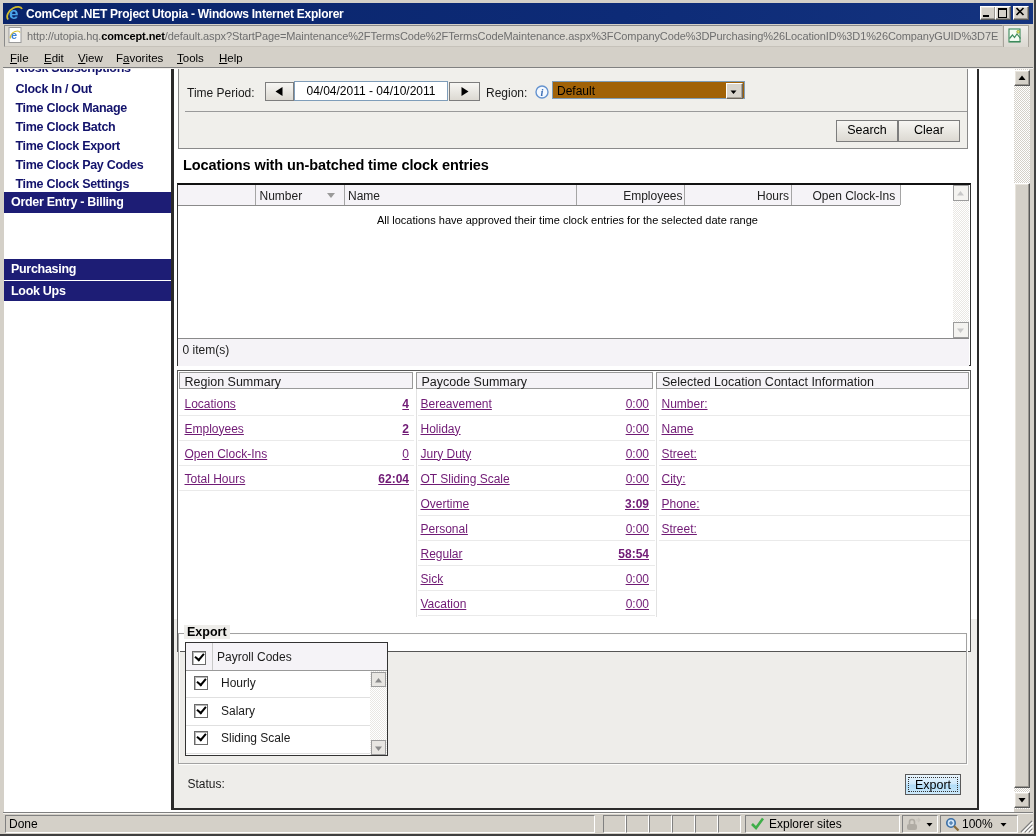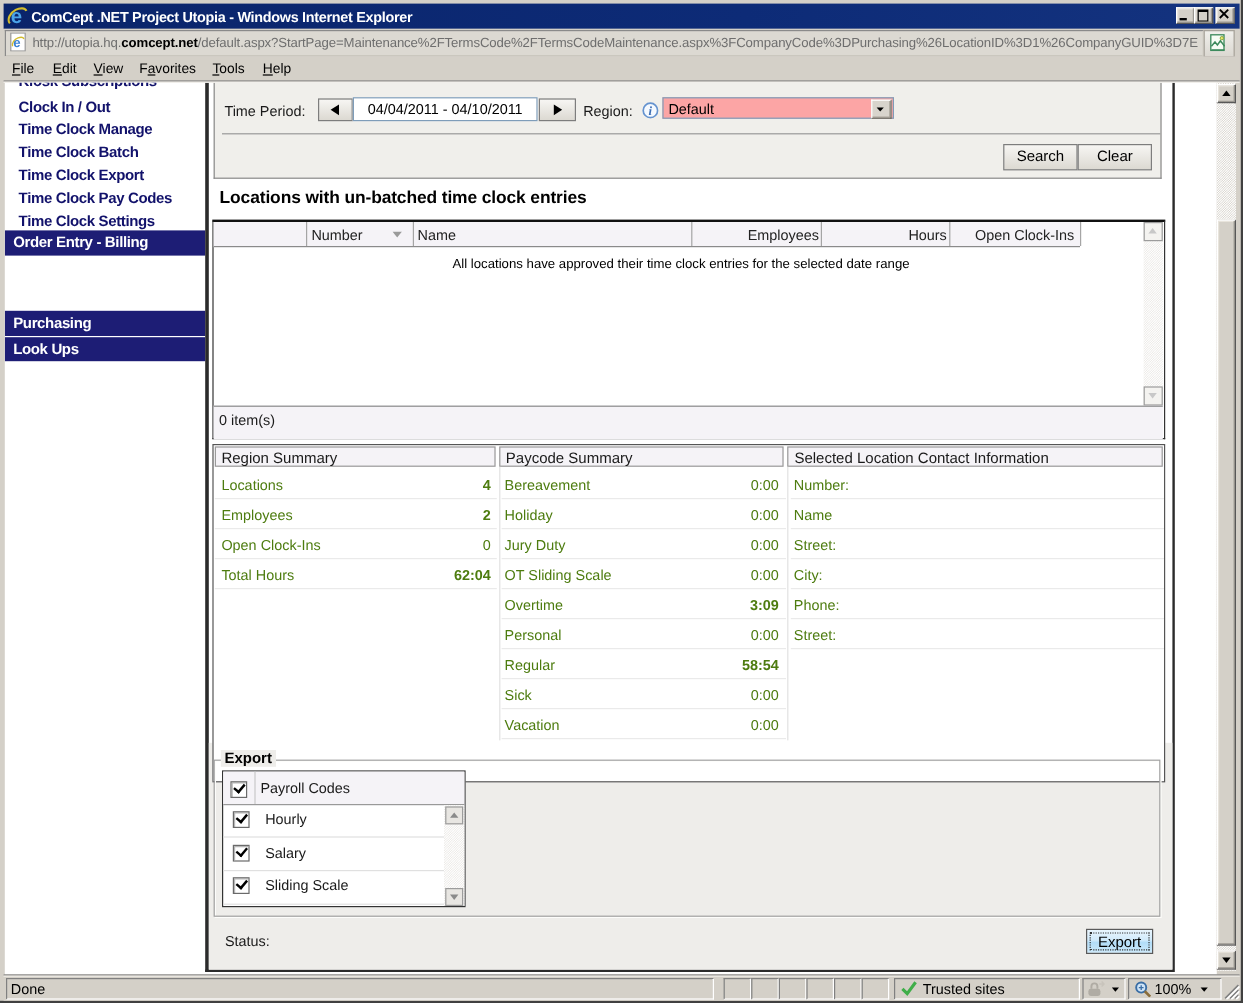--- a/index.html
+++ b/index.html
@@ -14,21 +14,21 @@
   .dither{background-image:linear-gradient(45deg,#d4d0c8 25%,transparent 25%,transparent 75%,#d4d0c8 75%),
           linear-gradient(45deg,#d4d0c8 25%,transparent 25%,transparent 75%,#d4d0c8 75%);
           background-size:2px 2px;background-position:0 0,1px 1px;background-color:#fff;}
   .dither2{background-image:linear-gradient(45deg,#e9e7e3 25%,transparent 25%,transparent 75%,#e9e7e3 75%),
           linear-gradient(45deg,#e9e7e3 25%,transparent 25%,transparent 75%,#e9e7e3 75%);
           background-size:2px 2px;background-position:0 0,1px 1px;background-color:#fff;}
   .navitem{position:absolute;left:0;width:167px;background:#1d1d75;color:#fff;
            font-weight:bold;font-size:12.5px;letter-spacing:-0.3px;line-height:20px;padding-left:7px;box-sizing:border-box;}
   .sidelink{position:absolute;left:11.5px;color:#12126b;font-weight:bold;font-size:12.5px;letter-spacing:-0.3px;white-space:nowrap;}
   .hdrtxt{position:absolute;top:4px;font-size:12px;color:#222;white-space:nowrap;}
-  .srow{position:absolute;font-size:12px;color:#4d7c0f;white-space:nowrap;}
+  .srow{position:absolute;font-size:12px;color:#701a75;white-space:nowrap;text-decoration:underline;}
   .cb{position:absolute;width:12px;height:12px;background:#fff;border:1px solid #6a6a6a;box-shadow:inset 1px 1px 0 #b8b8b8;}
   .cb::after{content:"";position:absolute;left:2px;top:1px;width:7px;height:4px;border-left:2px solid #000;border-bottom:2px solid #000;transform:rotate(-50deg);}
   .sep1{position:absolute;left:1px;width:235px;height:1px;background:#eaeaea;}
   .sep2{position:absolute;left:240px;width:237px;height:1px;background:#eaeaea;}
   .sep3{position:absolute;left:481px;width:311px;height:1px;background:#eaeaea;}
   .zone{position:absolute;top:815px;height:16px;border:1px solid;border-color:#808080 #fff #fff #808080;}
 </style>
 </head>
 <body>
 
@@ -114,21 +114,21 @@
   <div class="abs btn3d" style="left:445px;top:13px;width:29px;height:17px;"><svg width="29" height="17">
         <path d="M18.5 8.5 L11.5 4 L11.5 13 Z" fill="#000"></path>
       </svg></div>
   <div class="abs" style="left:482px;top:17px;font-size:12px;color:#1a1a1a;">Region:</div>
   <div class="abs" style="left:531px;top:16px;width:14px;height:14px;">
     <svg width="14" height="14">
         <circle cx="7" cy="7" r="6" fill="#f4f9ff" stroke="#6593cf" stroke-width="1.4"></circle>
         <text x="5.4" y="10.8" font-family="Liberation Serif" font-size="10.5" font-weight="bold" font-style="italic" fill="#3c6eb4">i</text>
       </svg>
   </div>
-  <div class="abs" style="left:548px;top:12px;width:193px;height:18px;background:#fca5a5;border:1px solid #7f9db9;box-sizing:border-box;">
+  <div class="abs" style="left:548px;top:12px;width:193px;height:18px;background:#a16207;border:1px solid #7f9db9;box-sizing:border-box;">
     <span style="position:absolute;left:4px;top:2px;font-size:12px;color:#000;">Default</span>
     <div style="position:absolute;right:1px;top:1px;width:15px;height:14px;background:#d8d4cc;border:1px solid #fff;border-right-color:#6c675f;border-bottom-color:#6c675f;box-shadow:inset -1px -1px 0 #a9a49a;"><svg width="13" height="13">
           <path d="M3.5 5.5 L9.5 5.5 L6.5 9 Z" fill="#000"></path>
         </svg></div>
   </div>
   <div class="abs" style="left:181px;top:42px;width:782px;height:1px;background:#9a9a9a;"></div>
   <div class="abs btn3d" style="left:832px;top:51px;width:60px;height:20px;font-size:12.5px;line-height:19px;">Search</div>
   <div class="abs btn3d" style="left:894px;top:51px;width:60px;height:20px;font-size:12.5px;line-height:19px;">Clear</div>
 
   <div class="abs" style="left:179px;top:88px;font-size:14.5px;font-weight:bold;color:#000;letter-spacing:-0.1px;">Locations with un-batched time clock entries</div>
@@ -283,21 +283,21 @@
 <div class="zone" style="left:603px;width:21px;"></div>
 <div class="zone" style="left:626px;width:21px;"></div>
 <div class="zone" style="left:649px;width:21px;"></div>
 <div class="zone" style="left:672px;width:21px;"></div>
 <div class="zone" style="left:695px;width:21px;"></div>
 <div class="zone" style="left:718px;width:21px;"></div>
 <div class="zone" style="left:745px;width:153px;">
   <svg width="15" height="14" style="position:absolute;left:4px;top:1px;">
       <path d="M2 7 L6 11 L13 1.5" fill="none" stroke="#3fae49" stroke-width="2.6"></path>
     </svg>
-  <span style="position:absolute;left:23px;top:1px;font-size:12px;color:#000;">Trusted sites</span>
+  <span style="position:absolute;left:23px;top:1px;font-size:12px;color:#000;">Explorer sites</span>
 </div>
 <div class="zone" style="left:902px;width:34px;">
   <svg width="16" height="14" style="position:absolute;left:3px;top:1px;">
     <path d="M3 13 Q1 13 1 11 L1 9 Q1 7 3 7 L9 7 Q11 7 11 9 L11 11 Q11 13 9 13 Z" fill="#b0aca4"></path>
     <path d="M3.5 7 L3.5 5 Q3.5 2.5 6 2.5 Q8.5 2.5 8.5 5 L8.5 7" fill="none" stroke="#b0aca4" stroke-width="1.6"></path>
     <path d="M10 3 L14 3 M12 1 L14 3 L12 5" fill="none" stroke="#c8c4bc" stroke-width="1.2"></path>
   </svg>
   <svg width="8" height="6" style="position:absolute;right:3px;top:6px;">
       <path d="M0.5 1 L6.5 1 L3.5 4.5 Z" fill="#000"></path>
     </svg>

